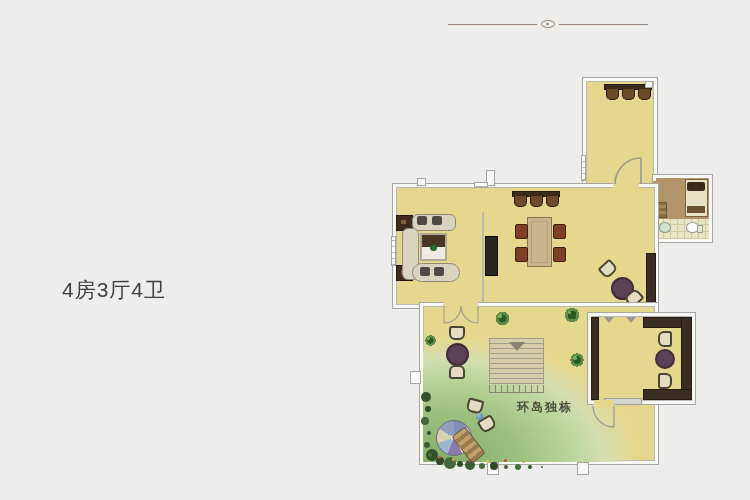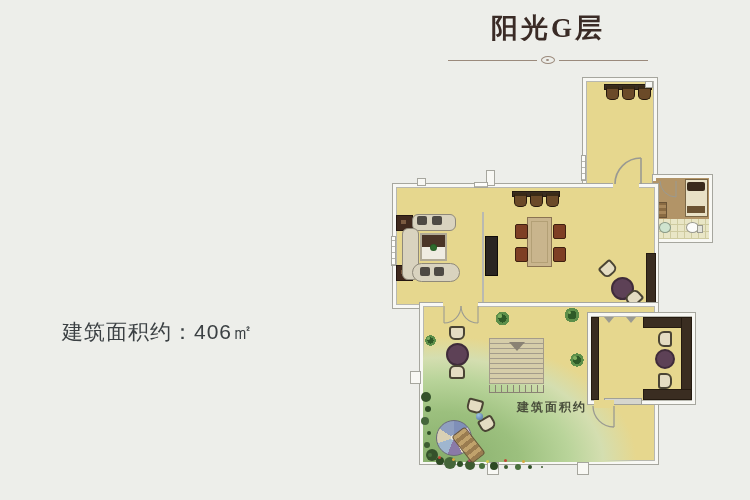--- a/index.html
+++ b/index.html
@@ -86,29 +86,28 @@
   .toilet::after{content:"";position:absolute;left:10px;top:2px;width:4px;height:6px;background:#e4e4da;border:1px solid #9a9a90;}
   .vtick{position:absolute;width:0;height:0;border-left:5px solid transparent;border-right:5px solid transparent;
      border-top:6px solid #9a9a92;}
 </style>
 </head>
 <body>
 
 <div class="screen">
 
   <div class="title-block">
-    <div class="title-text">阳光G层</div>
     <div class="title-divider">
       <div class="line"></div>
       <div class="gem"></div>
       <div class="line"></div>
     </div>
   </div>
 
-  <div class="spec s2">建筑面积约：406㎡</div>
+  <div class="spec s1">4房3厅4卫</div>
 
   <div class="room" style="left:583px;top:78px;width:74px;height:114px;"></div>
 
   <div class="room" style="left:653px;top:175px;width:59px;height:67px;"></div>
   <div class="bedfloor"></div>
   <div class="bed">
       <div class="pillow"></div>
       <div class="band"></div>
     </div>
   <div class="closet"></div>
@@ -215,21 +214,21 @@
   <div class="bush" style="left:421px;top:392px;width:10px;height:10px;background:#35522b;
        box-shadow:2px 12px 0 -2px #2d4a24,-1px 24px 0 -1px #45663a,3px 36px 0 -3px #2f4f26,1px 48px 0 -2px #3d5c31,4px 58px 0 -3px #48703c;"></div>
   <div class="bush" style="left:438px;top:456px;width:3px;height:3px;background:#c24a38;
        box-shadow:14px 2px 0 0 #d8a83e,30px 3px 0 0 #b84a6a,48px 4px 0 0 #d8d04a,66px 3px 0 0 #c24a38,84px 4px 0 0 #d8a83e;"></div>
 
   <div class="umbrella"></div>
   <div class="lounge"></div>
   <div class="chx" style="left:467px;top:399px;transform:rotate(15deg);"></div>
   <div class="chx" style="left:479px;top:417px;transform:rotate(-30deg);"></div>
   <div class="ball"></div>
-  <div class="garden-label">建筑面积约</div>
+  <div class="garden-label">环岛独栋</div>
 
   <div class="room" style="left:588px;top:313px;width:107px;height:91px;"></div>
   <div class="dark" style="left:591px;top:317px;width:8px;height:83px;"></div>
   <div class="dark" style="left:643px;top:317px;width:49px;height:11px;"></div>
   <div class="dark" style="left:681px;top:317px;width:11px;height:83px;"></div>
   <div class="dark" style="left:643px;top:389px;width:49px;height:11px;"></div>
   <div class="vtick" style="left:604px;top:317px;"></div>
   <div class="vtick" style="left:626px;top:317px;"></div>
   <div class="sill" style="left:604px;top:398px;width:38px;height:7px;"></div>
   <div class="round-table" style="left:655px;top:349px;width:20px;height:20px;"></div>

